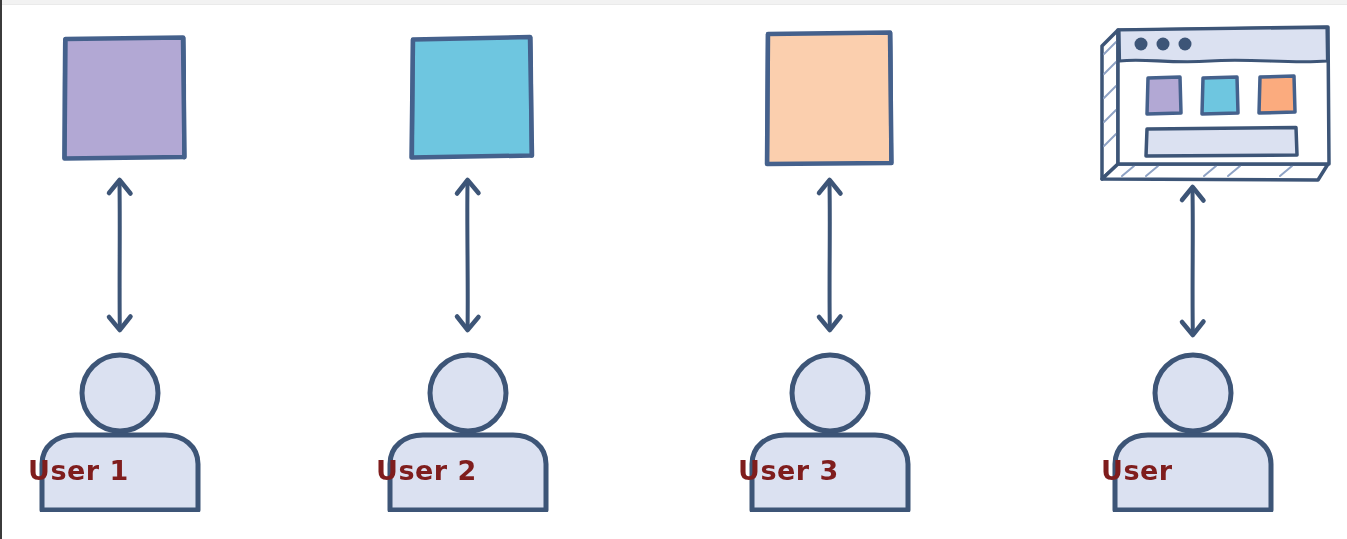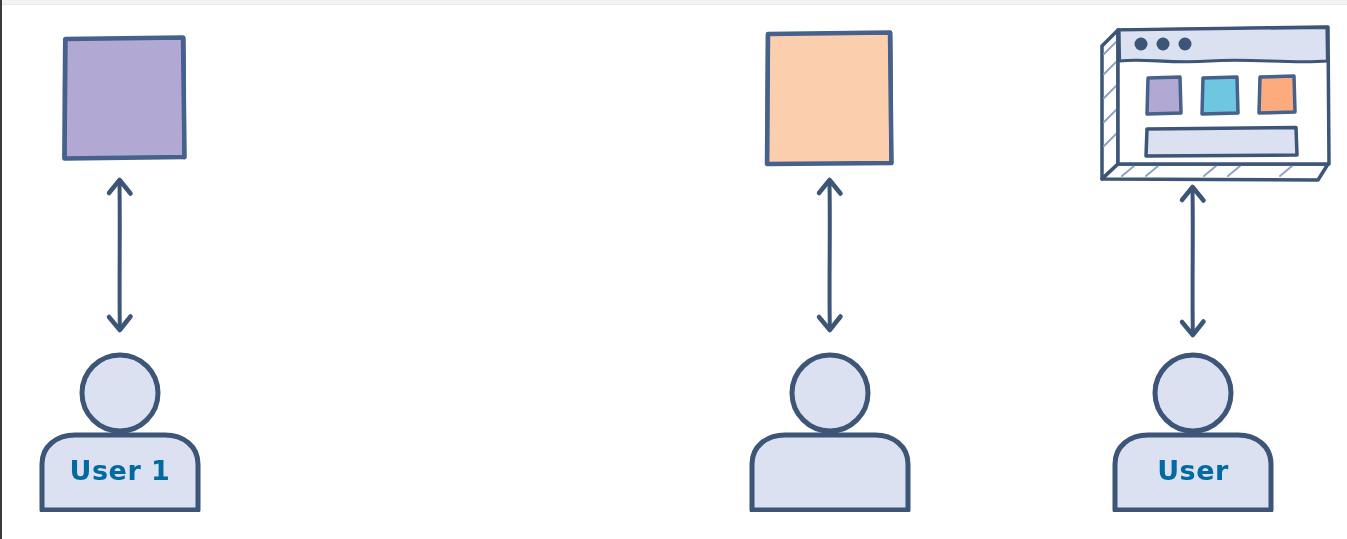--- a/index.html
+++ b/index.html
@@ -44,25 +44,25 @@
   .arrow {
     position: absolute;
   }
   
   .person {
     position: absolute;
   }
   .person-label {
     position: absolute;
     width: 100%;
-    text-align: center;
+    text-align: left;
     font-family: "DejaVu Sans", sans-serif;
     font-weight: bold;
     font-size: 27px;
-    color: #0369a1;
+    color: #7f1d1d;
     letter-spacing: 0.5px;
     pointer-events: none;
   }
   
   .browser {
     position: absolute;
   }
 </style>
 </head>
 <body>
@@ -85,39 +85,60 @@
       <path d="M10,145 L20.8,158 L31.5,144.5" fill="none" stroke="#3d5577" stroke-width="4.5" stroke-linecap="round" stroke-linejoin="round"></path>
     </svg>
 
     <svg class="person" style="left:26px; top:352px;" width="184" height="160" viewBox="0 0 184 160">
       <circle cx="92" cy="41" r="38" fill="#dbe1f1" stroke="#3d5577" stroke-width="5"></circle>
       <path d="M14,158 L14,112 C14,94 29,83 47,83 L137,83 C155,83 170,94 170,112 L170,158 Z" fill="#dbe1f1" stroke="#3d5577" stroke-width="5" stroke-linejoin="round"></path>
     </svg>
     <div class="person-label" style="left:26px; top:455px; width:184px;">User 1</div>
   </div>
 
+  <div class="column" style="left:348px;">
+
+    <svg class="big-square" style="left:50px; top:26px;" width="146" height="146" viewBox="0 0 146 146">
+      <path d="M13,13.5 L130,11 L132,129.5 L11.5,131.5 Z" fill="#6ec6e0" stroke="#45618c" stroke-width="4.5" stroke-linejoin="round" stroke-linecap="round"></path>
+      <path d="M12.8,13.8 C12.2,53 12.6,92 12.1,131" fill="none" stroke="#45618c" stroke-width="4" stroke-linecap="round"></path>
+      <path d="M130.6,11.4 C131.5,50 131.1,91 131.6,129.8" fill="none" stroke="#45618c" stroke-width="4" stroke-linecap="round"></path>
+    </svg>
+
+    <svg class="arrow" style="left:97px; top:172px;" width="42" height="166" viewBox="0 0 42 166">
+      <path d="M20.5,12 C19.8,55 21.2,108 20.6,154" fill="none" stroke="#3d5577" stroke-width="4" stroke-linecap="round"></path>
+      <path d="M10,21.5 L20.6,8 L31.5,21" fill="none" stroke="#3d5577" stroke-width="4.5" stroke-linecap="round" stroke-linejoin="round"></path>
+      <path d="M10,144.5 L20.6,158 L31.5,145" fill="none" stroke="#3d5577" stroke-width="4.5" stroke-linecap="round" stroke-linejoin="round"></path>
+    </svg>
+
+    <svg class="person" style="left:26px; top:352px;" width="184" height="160" viewBox="0 0 184 160">
+      <circle cx="92" cy="41" r="38" fill="#dbe1f1" stroke="#3d5577" stroke-width="5"></circle>
+      <path d="M14,158 L14,112 C14,94 29,83 47,83 L137,83 C155,83 170,94 170,112 L170,158 Z" fill="#dbe1f1" stroke="#3d5577" stroke-width="5" stroke-linejoin="round"></path>
+    </svg>
+    <div class="person-label" style="left:26px; top:455px; width:184px;">User 2</div>
+  </div>
 
   <div class="column" style="left:710px;">
 
     <svg class="big-square" style="left:42px; top:20px;" width="152" height="152" viewBox="0 0 152 152">
       <path d="M14,14 L136,12.5 L137.5,143 L13,144 Z" fill="#fbcfae" stroke="#45618c" stroke-width="4.5" stroke-linejoin="round" stroke-linecap="round"></path>
       <path d="M13.8,14.3 C13.2,57 13.8,101 13.2,143.5" fill="none" stroke="#45618c" stroke-width="4" stroke-linecap="round"></path>
       <path d="M136.4,12.8 C137.2,56 136.7,100 137.2,143" fill="none" stroke="#45618c" stroke-width="4" stroke-linecap="round"></path>
     </svg>
 
     <svg class="arrow" style="left:97px; top:172px;" width="42" height="166" viewBox="0 0 42 166">
       <path d="M20.5,12 C21.4,55 20.0,108 20.8,154" fill="none" stroke="#3d5577" stroke-width="4" stroke-linecap="round"></path>
       <path d="M10,21 L20.6,8 L31.5,21.5" fill="none" stroke="#3d5577" stroke-width="4.5" stroke-linecap="round" stroke-linejoin="round"></path>
       <path d="M10,145 L20.8,158 L31.5,144.5" fill="none" stroke="#3d5577" stroke-width="4.5" stroke-linecap="round" stroke-linejoin="round"></path>
     </svg>
 
     <svg class="person" style="left:26px; top:352px;" width="184" height="160" viewBox="0 0 184 160">
       <circle cx="92" cy="41" r="38" fill="#dbe1f1" stroke="#3d5577" stroke-width="5"></circle>
       <path d="M14,158 L14,112 C14,94 29,83 47,83 L137,83 C155,83 170,94 170,112 L170,158 Z" fill="#dbe1f1" stroke="#3d5577" stroke-width="5" stroke-linejoin="round"></path>
     </svg>
+    <div class="person-label" style="left:26px; top:455px; width:184px;">User 3</div>
   </div>
 
   <div class="column" style="left:1072px;">
 
     <svg class="browser" style="left:16px; top:16px;" width="250" height="170" viewBox="0 0 250 170">
 
       <path d="M12,30 L28,14 L28,148 L12,163 Z" fill="#ffffff" stroke="#3d5577" stroke-width="3.5" stroke-linejoin="round"></path>
       <g stroke="#8ea2c4" stroke-width="2" stroke-linecap="round">
         <path d="M14,38 L26,26"></path>
         <path d="M14,58 L26,46"></path>

